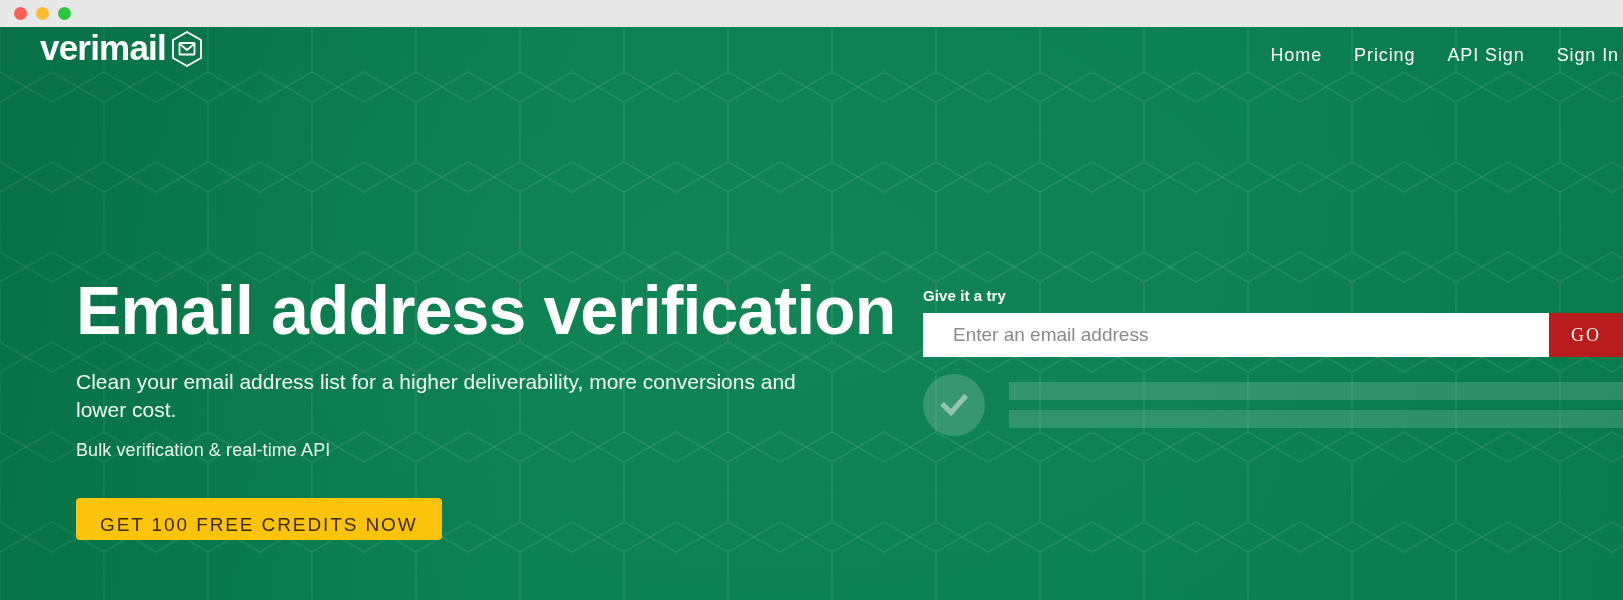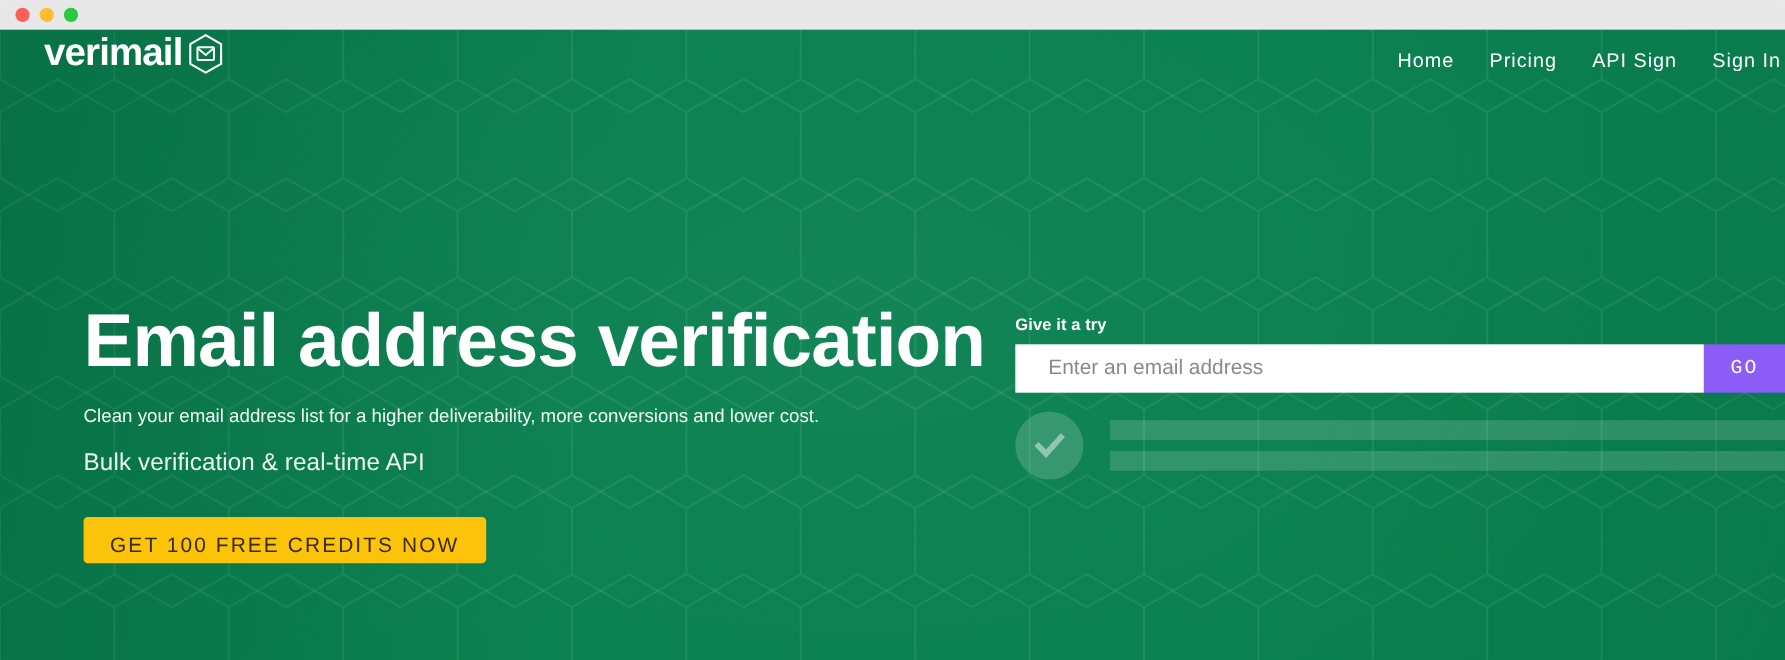--- a/index.html
+++ b/index.html
@@ -106,29 +106,29 @@
   #hero-heading {
     color:#ffffff;
     font-size:68px;
     font-weight:700;
     letter-spacing:-0.9px;
     line-height:1.06;
     margin-bottom:22px;
   }
   #hero-subheading {
     color:#f2fbf7;
-    font-size:17px;
+    font-size:21px;
     font-weight:400;
     line-height:1.32;
     max-width:740px;
     margin-bottom:16px;
   }
   #hero-tagline {
     color:#eaf7f1;
-    font-size:22px;
+    font-size:18px;
     font-weight:400;
     letter-spacing:0.1px;
     margin-bottom:37px;
   }
   #hero-cta-button {
     display:inline-block;
     background:#fcc30b;
     color:#3a2b00;
     font-size:19px;
     letter-spacing:1.9px;
@@ -162,27 +162,27 @@
     border:none; outline:none;
     background:#ffffff;
     font-size:19px;
     color:#333;
     padding:0 30px;
     font-family:"Liberation Sans", sans-serif;
   }
   #email-input::placeholder { color:#8a8a8a; }
   #go-button {
     width:74px;
-    background:#8b5cf6;
+    background:#b91c1c;
     color:#ffffff;
     border:none;
     font-size:18px;
     letter-spacing:2px;
     cursor:pointer;
-    font-family:Liberation Mono, monospace;
+    font-family:Liberation Serif, serif;
   }
 
   #result-preview {
     display:flex; align-items:center;
     margin-top:17px;
     gap:24px;
   }
   #result-check-badge {
     width:62px; height:62px;
     border-radius:50%;

